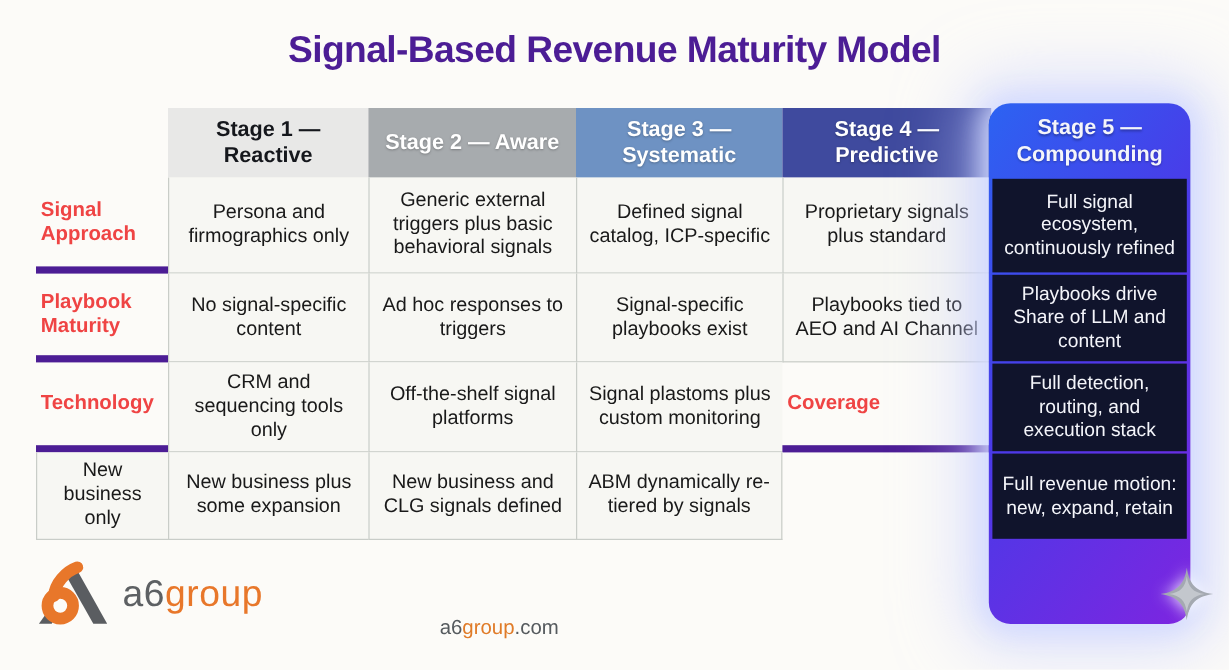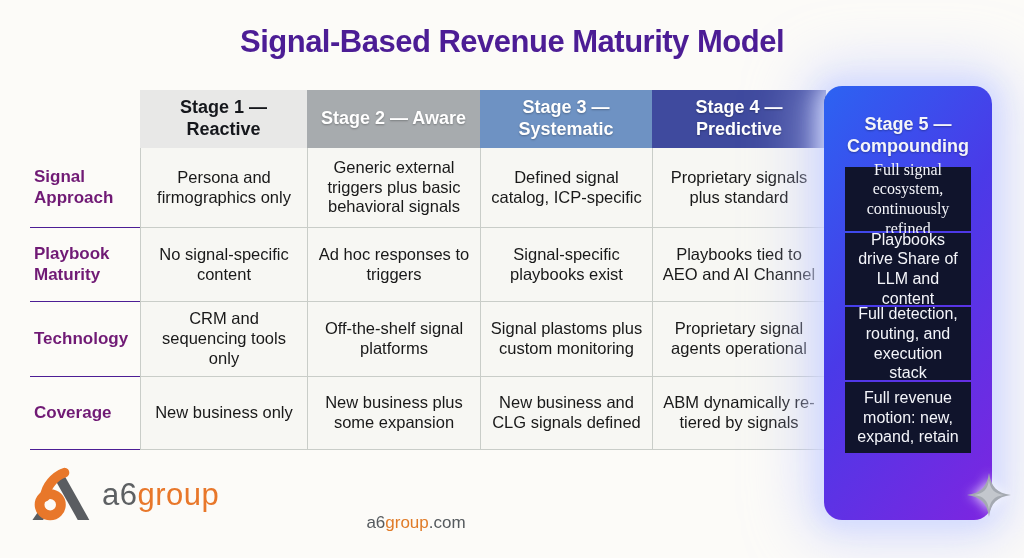--- a/index.html
+++ b/index.html
@@ -29,48 +29,48 @@
   .corner{background:transparent;}
   .head{
     font-weight:bold;font-size:18px;line-height:1.22;
   }
   .head-1{background:#e8e8e7;color:#15171c;}
   .head-2{background:#a7abae;color:#ffffff;text-shadow:0 1px 2px rgba(0,0,0,.28);}
   .head-3{background:#6e92c3;color:#ffffff;text-shadow:0 1px 2px rgba(0,0,0,.28);}
   .head-4{background:#3f4a9e;color:#ffffff;text-shadow:0 1px 2px rgba(0,0,0,.28);}
   .rowlabel{
     justify-content:flex-start;text-align:left;
-    font-weight:bold;font-size:17px;color:#701a75;
-    padding-left:4px;border-bottom:1px solid #4c1d95;
+    font-weight:bold;font-size:17px;color:#ef4444;
+    padding-left:4px;border-bottom:6px solid #4c1d95;
   }
   .body-cell{
     background:#f7f7f3;color:#191919;
     border-left:1px solid #c9cdc8;border-bottom:1px solid #c9cdc8;
   }
   .col-last{border-right:1px solid #c9cdc8;}
   
   .stage5{
     position:absolute;left:824px;top:86px;width:168px;height:434px;
-    box-sizing:border-box;padding:21px;border-radius:18px;
+    box-sizing:border-box;padding:3px;border-radius:18px;
     background:linear-gradient(128deg,#2c63f2 0%,#4a3ae8 45%,#7d25e0 100%);
     box-shadow:0 0 22px 6px rgba(210,218,255,0.95), 0 0 55px 22px rgba(195,202,255,0.55);
     display:flex;flex-direction:column;gap:2px;
   }
   .s5-cell{
     display:flex;align-items:center;justify-content:center;
     text-align:center;padding:2px 8px;box-sizing:border-box;
     color:#f4f5fa;font-size:16px;line-height:1.22;
     background:#10142c;
   }
   .s5-head{
     background:transparent;font-weight:bold;font-size:18px;
     height:58px;flex:none;border-radius:15px 15px 0 0;
     text-shadow:0 1px 2px rgba(0,0,0,.3);
   }
-  .s5-r1{height:64px;flex:none;font-family:Liberation Serif, serif;}
+  .s5-r1{height:78px;flex:none;}
   .s5-r2{height:72px;flex:none;}
   .s5-r3{height:73px;flex:none;}
   .s5-r4{height:71px;flex:none;}
   .s5-r5{height:66px;flex:none;border-radius:0 0 15px 15px;}
   .sparkle{
     position:absolute;left:966px;top:472px;width:46px;height:46px;
     filter:drop-shadow(0 0 6px rgba(255,255,255,0.9));
   }
   
   .logo{
@@ -108,21 +108,20 @@
   <div class="cell rowlabel">Playbook Maturity</div>
   <div class="cell body-cell">No signal-specific content</div>
   <div class="cell body-cell">Ad hoc responses to triggers</div>
   <div class="cell body-cell">Signal-specific playbooks exist</div>
   <div class="cell body-cell col-last">Playbooks tied to AEO and AI Channel</div>
 
   <div class="cell rowlabel">Technology</div>
   <div class="cell body-cell">CRM and sequencing tools only</div>
   <div class="cell body-cell">Off-the-shelf signal platforms</div>
   <div class="cell body-cell">Signal plastoms plus custom monitoring</div>
-  <div class="cell body-cell col-last">Proprietary signal agents operational</div>
 
   <div class="cell rowlabel">Coverage</div>
   <div class="cell body-cell">New business only</div>
   <div class="cell body-cell">New business plus some expansion</div>
   <div class="cell body-cell">New business and CLG signals defined</div>
   <div class="cell body-cell col-last">ABM dynamically re-tiered by signals</div>
 </div>
 
 <div class="stage5">
   <div class="s5-cell s5-head">Stage 5 — Compounding</div>

